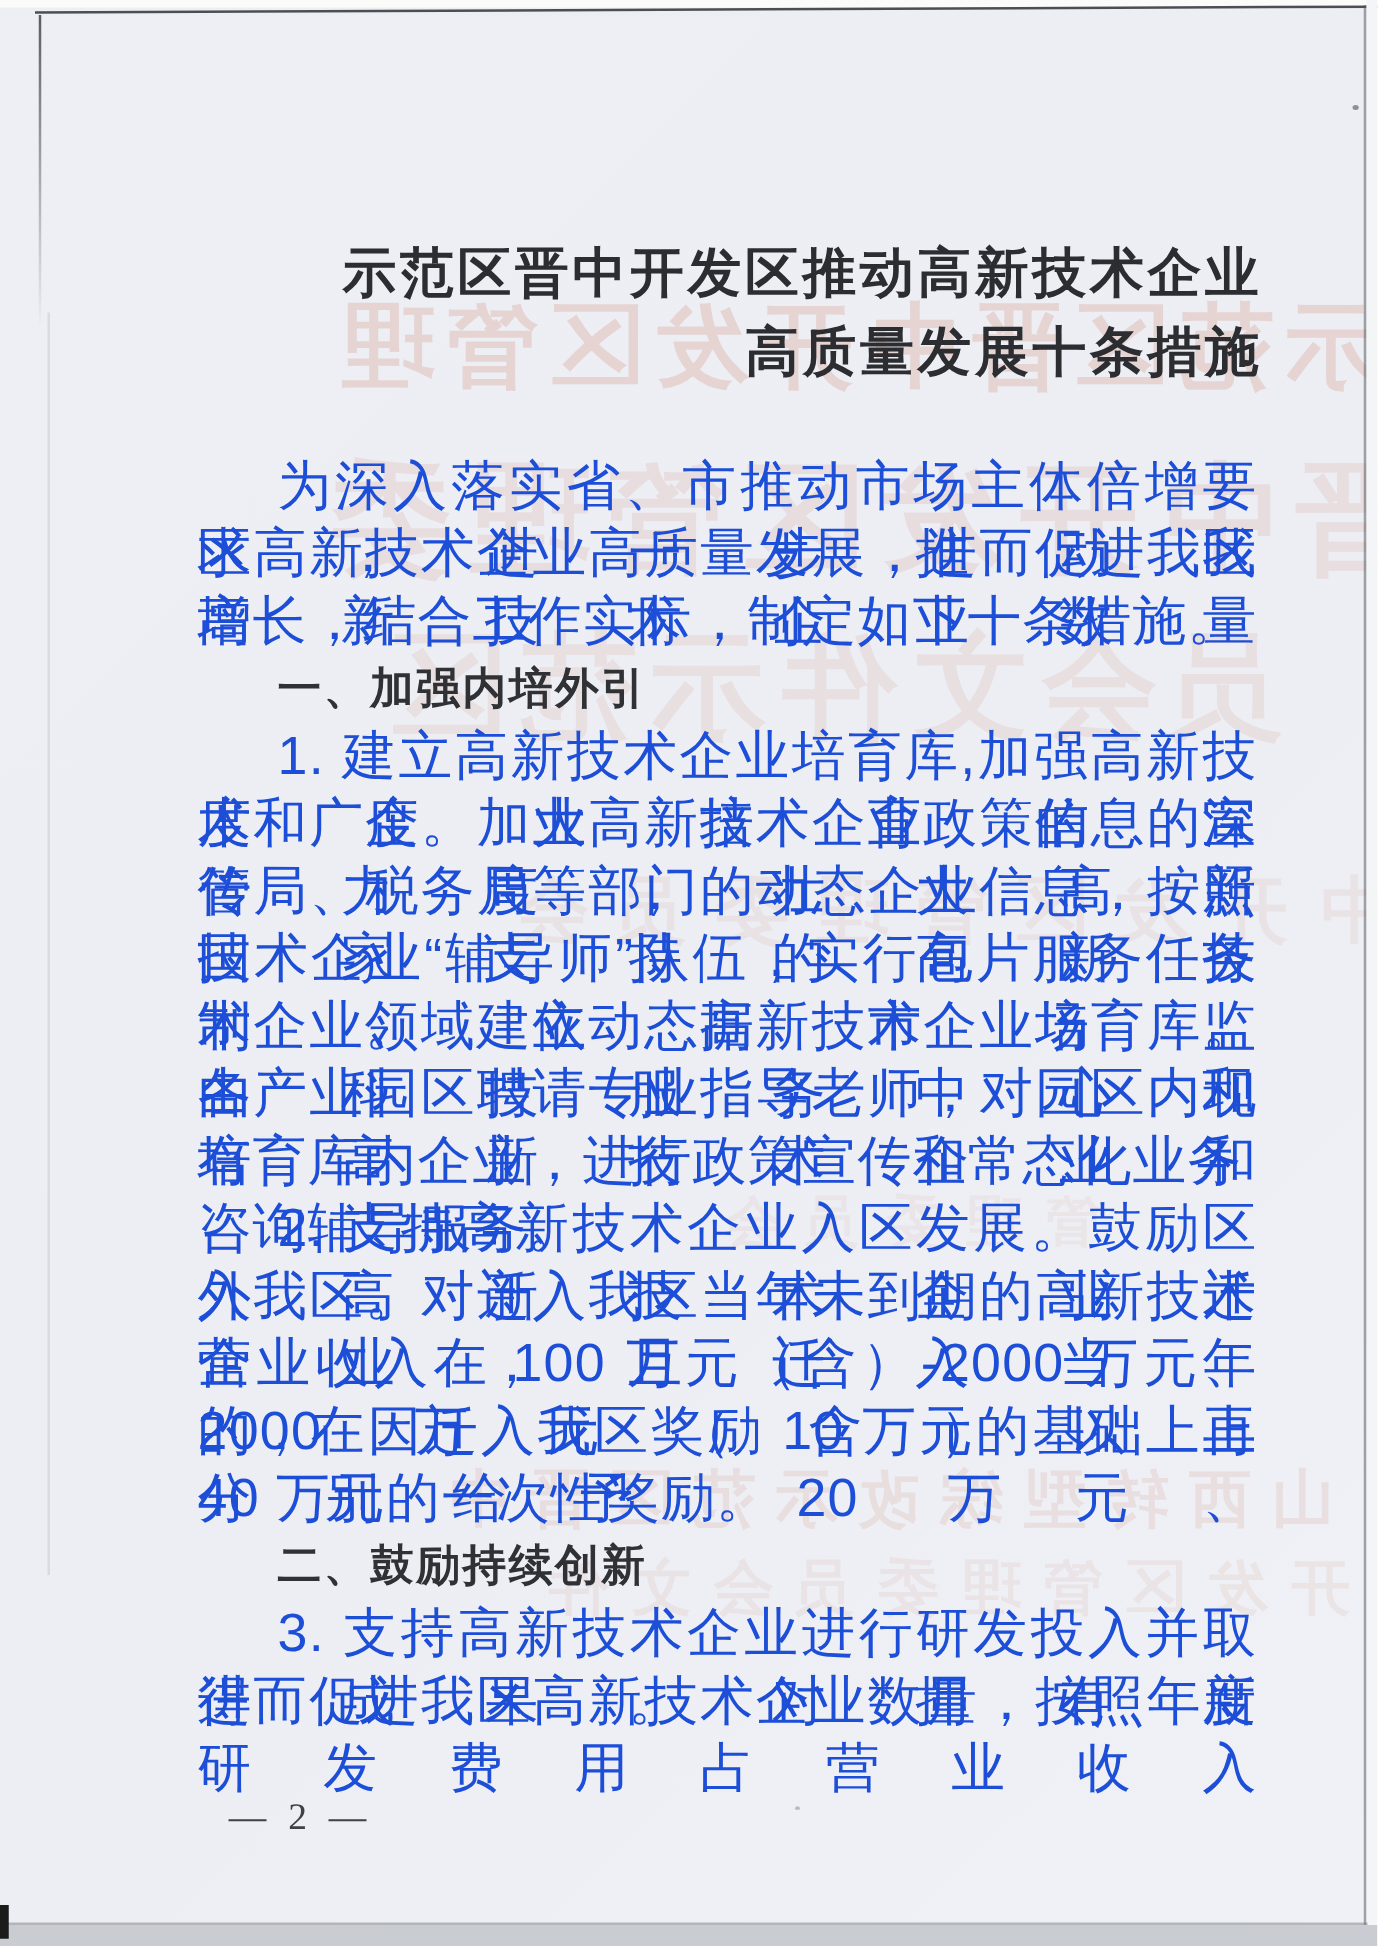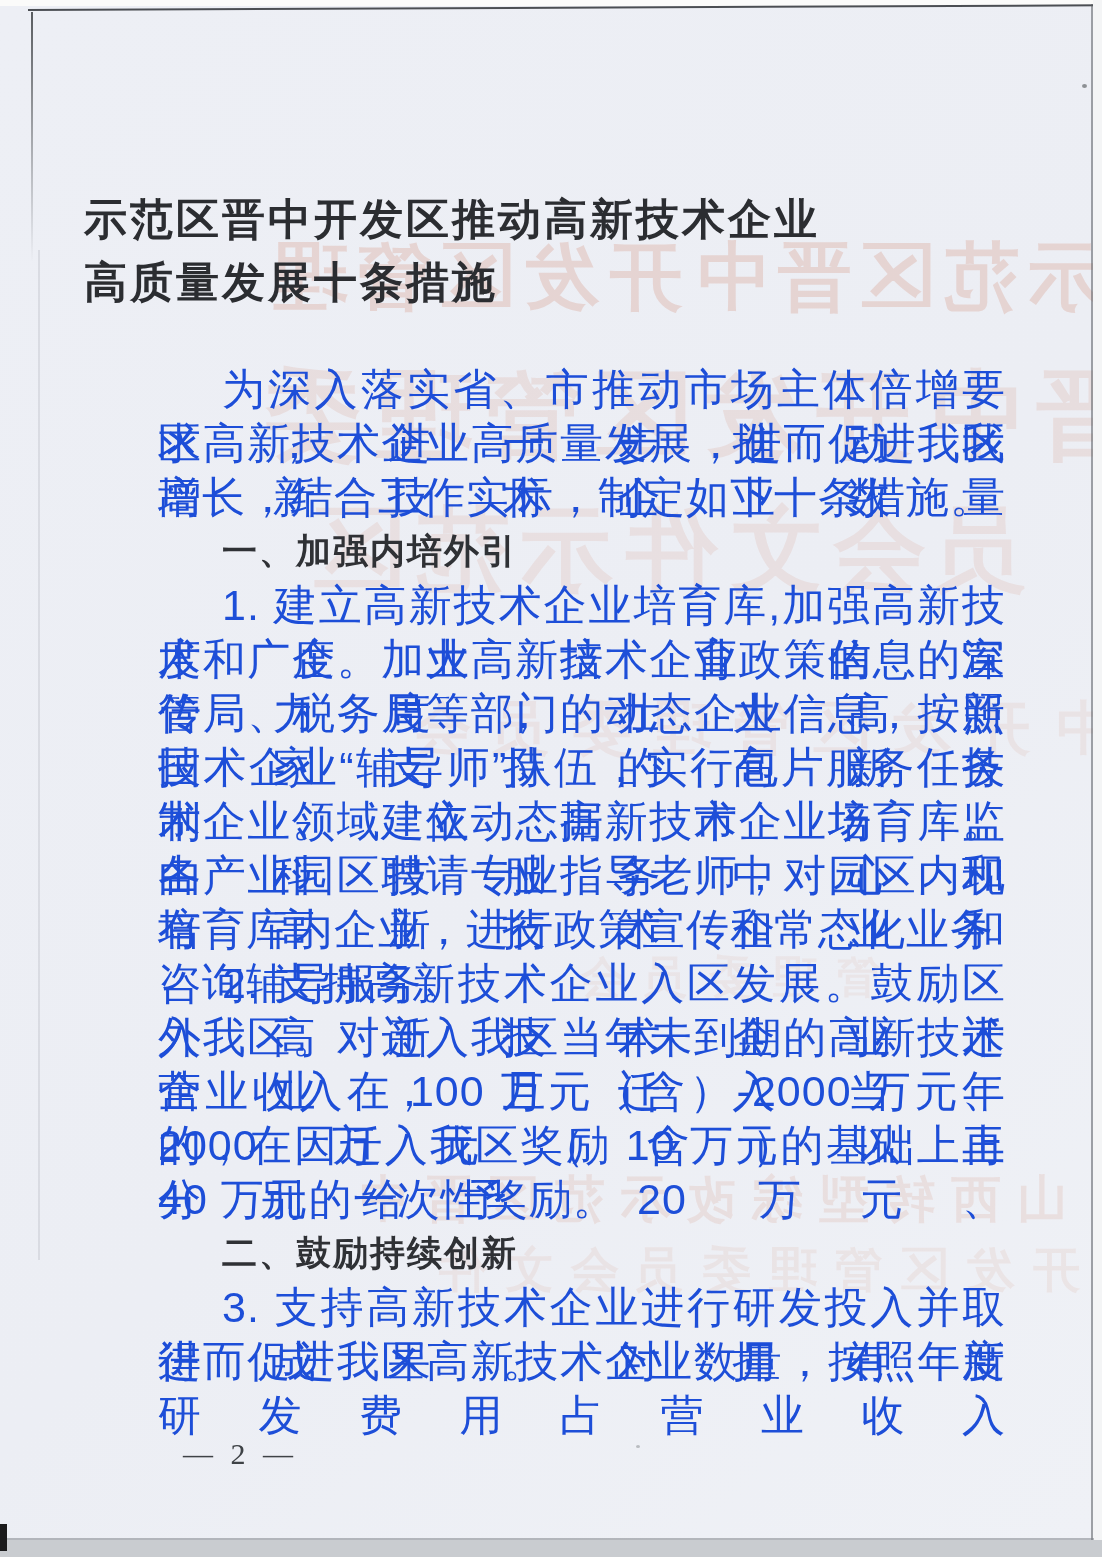--- a/index.html
+++ b/index.html
@@ -24,21 +24,21 @@
   .wm{position:absolute;font-weight:700;white-space:nowrap;transform:scaleX(-1);
       color:#c4502a;font-family:"Liberation Sans",sans-serif;pointer-events:none;}
   .wm-1{left:262px;top:228px;font-size:74px;letter-spacing:10px;opacity:0.16;}
   .wm-2a{left:250px;top:352px;font-size:96px;letter-spacing:14px;opacity:0.10;}
   .wm-2b{left:300px;top:488px;font-size:92px;letter-spacing:12px;opacity:0.09;}
   .wm-3{left:390px;top:690px;font-size:58px;letter-spacing:22px;opacity:0.07;}
   .wm-4a{left:340px;top:1166px;font-size:50px;letter-spacing:16px;opacity:0.10;}
   .wm-4b{left:420px;top:1238px;font-size:48px;letter-spacing:18px;opacity:0.07;}
   .wm-5{left:560px;top:948px;font-size:44px;letter-spacing:20px;opacity:0.06;}
   
-  .title{position:absolute;left:84px;top:188px;width:902px;text-align:left;
+  .title{position:absolute;left:108px;top:188px;width:902px;text-align:right;
          font-family:"Liberation Serif",serif;font-weight:700;color:#2b2d31;}
   .t-line{height:63px;line-height:63px;font-size:43px;letter-spacing:3px;}
   .lines{position:absolute;left:158px;top:362px;width:848px;}
   .line{height:54px;line-height:54px;font-size:43px;color:#1d4ed8;letter-spacing:1px;
         font-family:Liberation Sans, sans-serif;}
   .line.just{text-align:justify;text-align-last:justify;}
   .line.first{text-indent:64px;}
   .line.heading{font-family:"Liberation Sans",sans-serif;font-weight:700;color:#2f3135;
                 font-size:35px;letter-spacing:2px;}
   .pagenum{position:absolute;left:183px;top:1432px;height:44px;line-height:44px;

